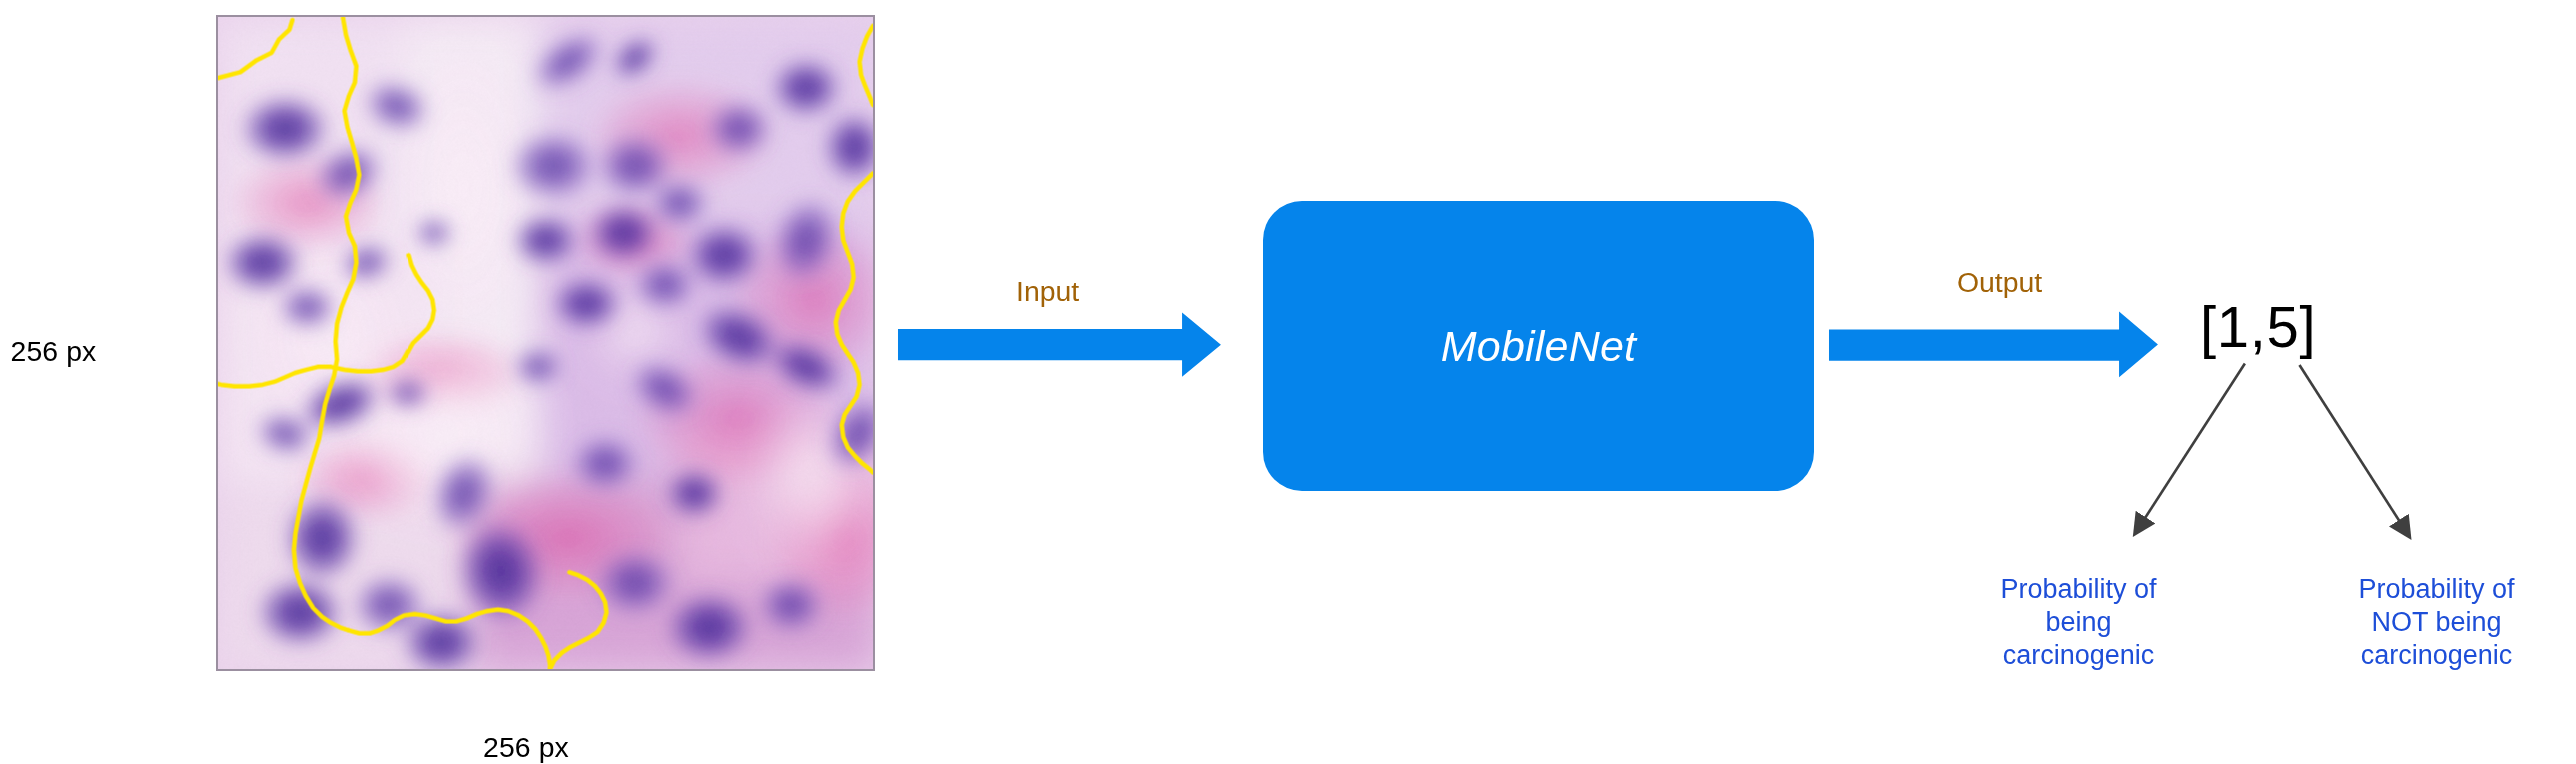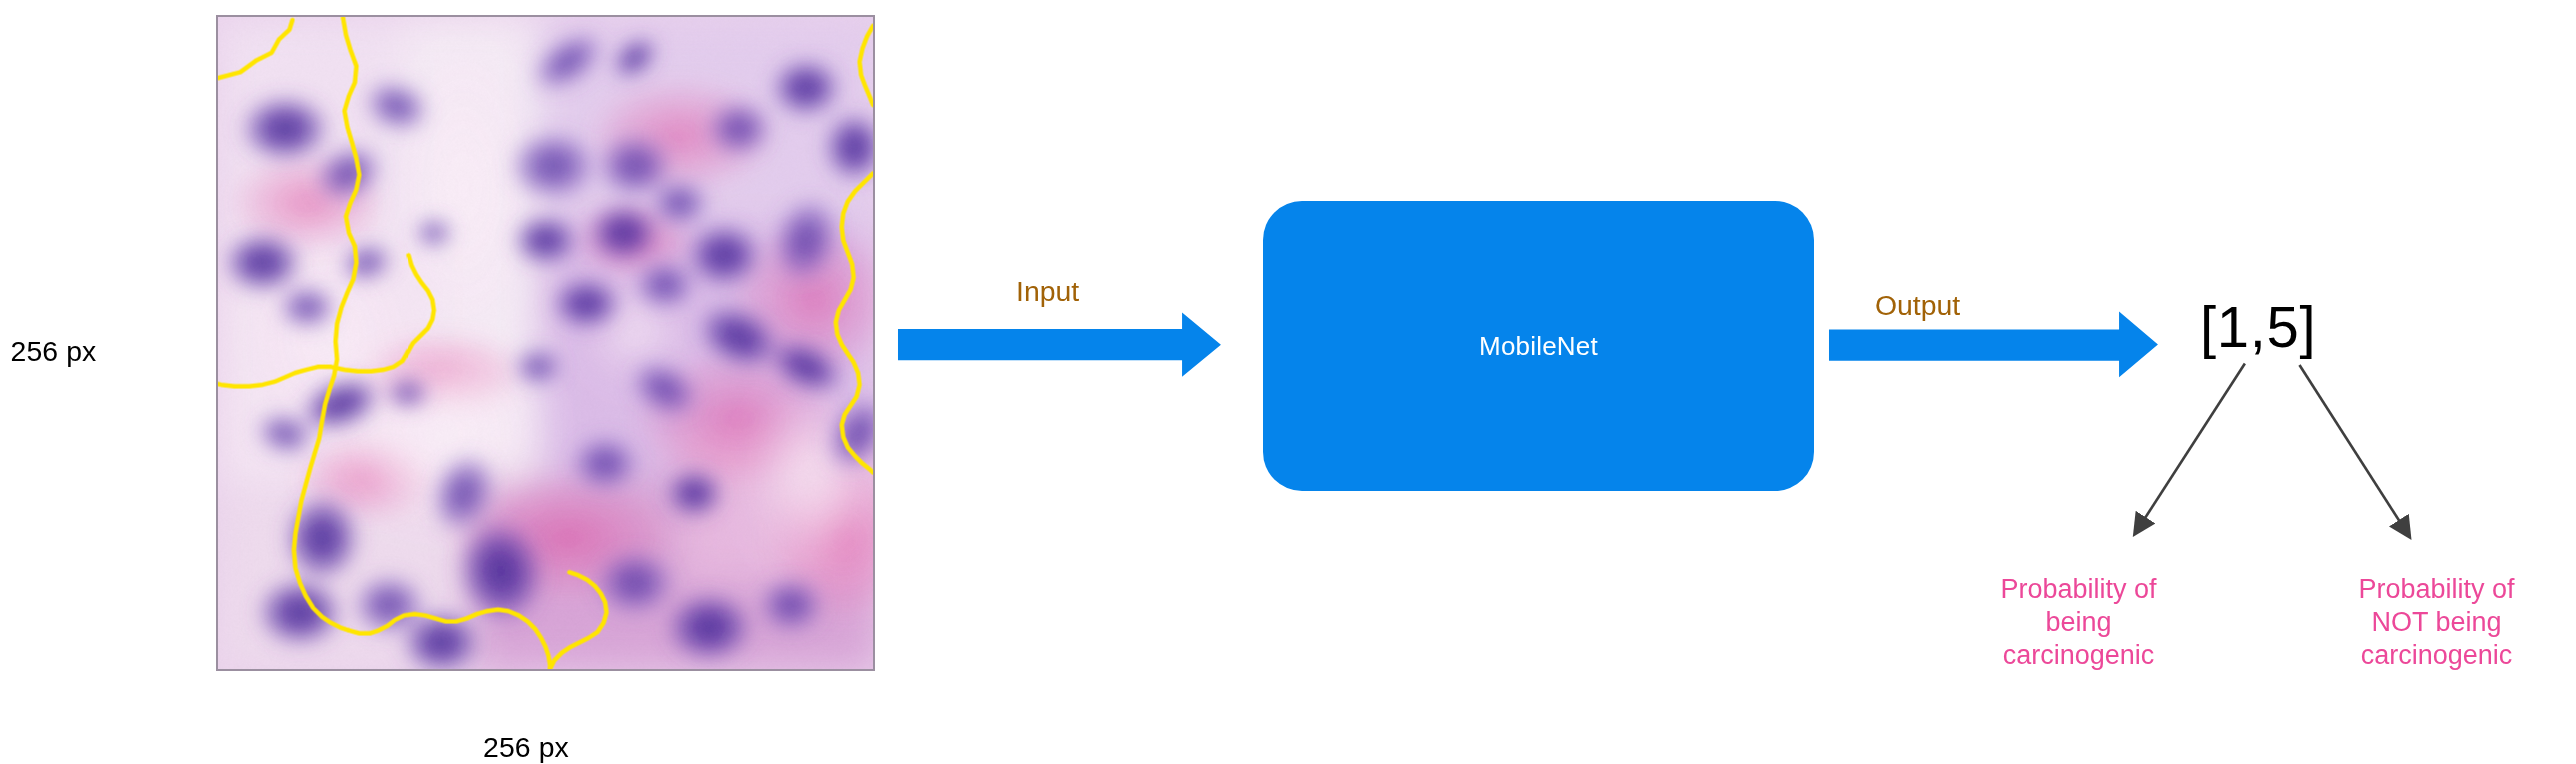--- a/index.html
+++ b/index.html
@@ -49,44 +49,45 @@
   #dim-label-height { left: 10.5px; top: 311px; }
   #dim-label-width  { left: 483px; top: 707px; }
 
   
   .flow-label {
     font-size: 28.4px;
     color: #a16207;
     white-space: nowrap;
   }
   #label-input  { left: 1016px; top: 275px; }
-  #label-output { left: 1875px; top: 266px; margin-top: 23px; }
+  #label-output { left: 1957px; top: 266px; }
 
   
   .block-arrow { overflow: visible; }
   #arrow-input  { left: 895px; top: 311px; width: 329px; height: 67px; }
   #arrow-output { left: 1826px; top: 310px; width: 335px; height: 69px; }
 
   
   #mobilenet-node {
     left: 1263px;
     top: 201px;
     width: 551px;
     height: 290px;
     background: #0584eb;
     border-radius: 39px;
     display: flex;
     align-items: center;
     justify-content: center;
   }
   #mobilenet-label {
     color: #ffffff;
-    font-size: 26px;
+    font-size: 43px;
     letter-spacing: 0.2px;
     white-space: nowrap;
+    font-style: italic;
   }
 
   
   #output-vector {
     left: 2200px;
     top: 298px;
     font-size: 58px;
     line-height: 1;
     color: #000;
     white-space: nowrap;
@@ -95,21 +96,21 @@
 
   
   #branch-arrows { left: 2096px; top: 344px; width: 389px; height: 217px; }
   #branch-arrows svg { display:block; width:100%; height:100%; overflow: visible; }
 
   
   .leaf-caption {
     font-size: 27px;
     line-height: 1.22;
     text-align: center;
-    color: #ec4899;
+    color: #1d4ed8;
     white-space: pre-line;
   }
   #caption-carcinogenic     { left: 1944px; top: 573px; width: 269px; }
   #caption-not-carcinogenic { left: 2298px; top: 573px; width: 277px; }
 </style>
 </head>
 <body>
 
 <div id="canvas">
 

